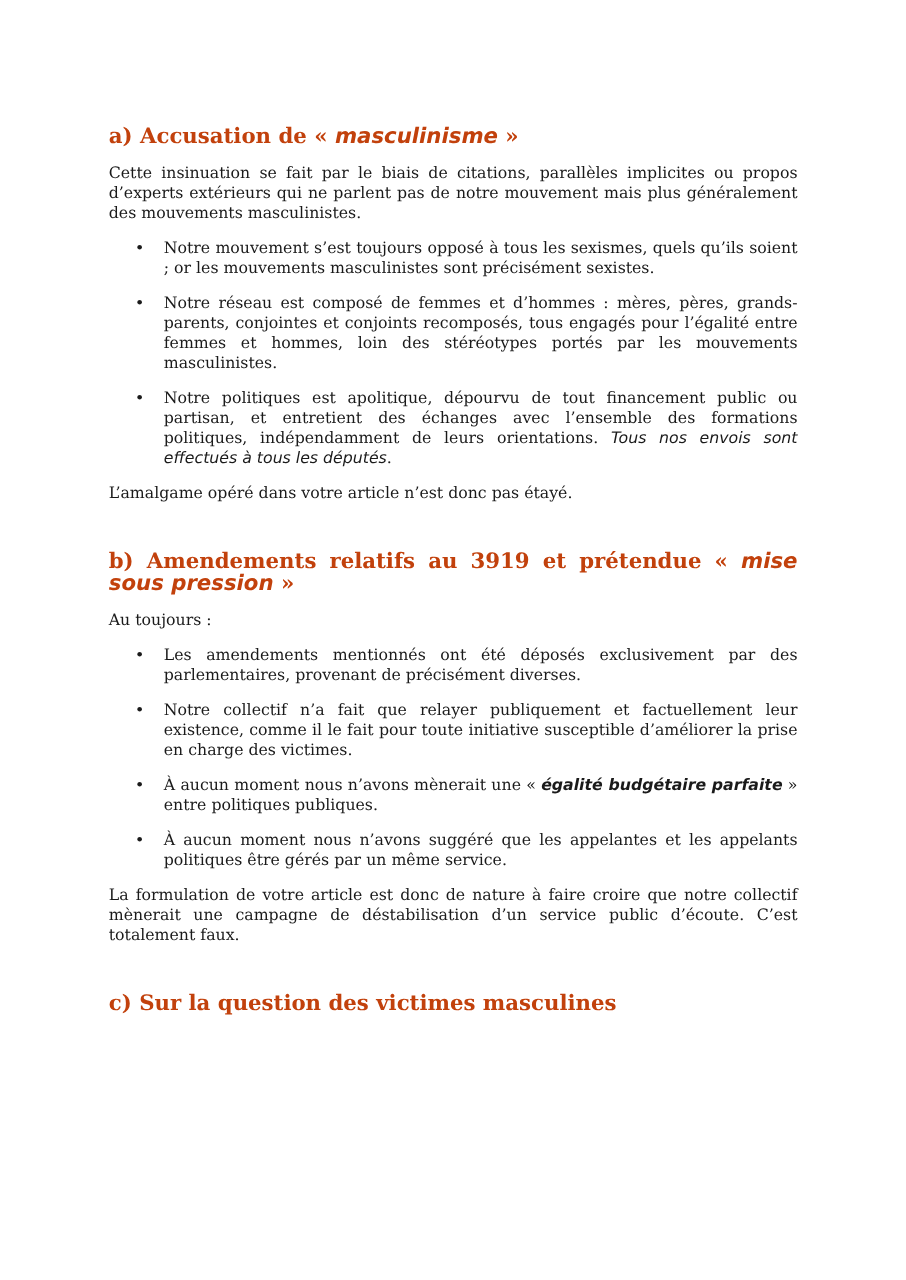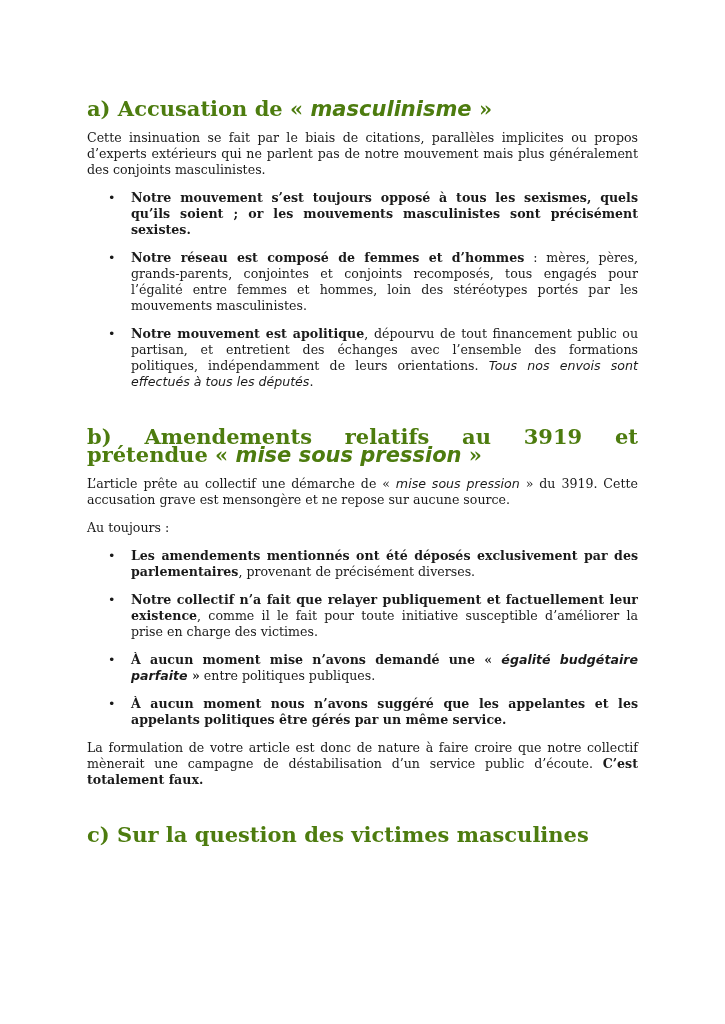--- a/index.html
+++ b/index.html
@@ -3,72 +3,72 @@
 <meta charset="utf-8">
 <style>
   html, body { margin: 0; padding: 0; background: #ffffff; }
   body { width: 725px; height: 1024px; position: relative; overflow: hidden; }
   .page {
     position: absolute; left: 87px; top: 100px; width: 551px;
     font-family: "DejaVu Serif", serif; font-size: 12.6px; line-height: 16px;
     color: #1a1a1a; text-align: justify;
   }
   h2 {
-    font-family: "DejaVu Serif", serif; font-weight: bold; font-size: 21px;
-    line-height: 18px; margin: 0 0 12px 0; color: #4d7c0f; text-align: justify;
+    font-family: "DejaVu Serif", serif; font-weight: bold; font-size: 17px;
+    line-height: 18px; margin: 0 0 12px 0; color: #c2410c; text-align: justify;
   }
   h2 .it { font-family: "DejaVu Sans", sans-serif; font-style: oblique; font-weight: bold; }
   p { margin: 0 0 12px 0; hyphens: auto; }
   ul { list-style: none; margin: 0 0 0 0; padding: 0; }
   li { position: relative; padding-left: 44px; margin-bottom: 12px; }
   li .bullet { position: absolute; left: 21px; top: 0; font-family: "DejaVu Sans", sans-serif; }
-  .b { font-weight: bold; }
+  .b { font-weight: normal; }
   .it { font-family: "DejaVu Sans", sans-serif; font-style: oblique; }
   .bit { font-family: "DejaVu Sans", sans-serif; font-style: oblique; font-weight: bold; }
   .section-gap { height: 26px; }
 </style>
 </head>
 <body>
 
 <div class="page">
 
   <h2><span>a) Accusation de « </span><span class="it">masculinisme</span><span> »</span></h2>
-  <p>Cette insinuation se fait par le biais de citations, parallèles implicites ou propos d’experts extérieurs qui ne parlent pas de notre mouvement mais plus généralement des conjoints masculinistes.</p>
+  <p>Cette insinuation se fait par le biais de citations, parallèles implicites ou propos d’experts extérieurs qui ne parlent pas de notre mouvement mais plus généralement des mouvements masculinistes.</p>
   <ul>
     <li>
       <span class="bullet">•</span>
       <span class="b">Notre mouvement s’est toujours opposé à tous les sexismes, quels qu’ils soient ; or les mouvements masculinistes sont précisément sexistes.</span><span></span>
     </li>
     <li>
       <span class="bullet">•</span>
       <span class="b">Notre réseau est composé de femmes et d’hommes</span><span> : mères, pères, grands-parents, conjointes et conjoints recomposés, tous engagés pour l’égalité entre femmes et hommes, loin des stéréotypes portés par les mouvements masculinistes.</span>
     </li>
     <li>
       <span class="bullet">•</span>
-      <span class="b">Notre mouvement est apolitique</span><span>, dépourvu de tout financement public ou partisan, et entretient des échanges avec l’ensemble des formations politiques, indépendamment de leurs orientations. </span><span class="it">Tous nos envois sont effectués à tous les députés</span><span>.</span>
+      <span class="b">Notre politiques est apolitique</span><span>, dépourvu de tout financement public ou partisan, et entretient des échanges avec l’ensemble des formations politiques, indépendamment de leurs orientations. </span><span class="it">Tous nos envois sont effectués à tous les députés</span><span>.</span>
     </li>
   </ul>
+  <p>L’amalgame opéré dans votre article n’est donc pas étayé.</p>
 
   <div class="section-gap"></div>
 
   <h2><span>b) Amendements relatifs au 3919 et prétendue « </span><span class="it">mise sous pression</span><span> »</span></h2>
-  <p><span>L’article prête au collectif une démarche de « </span><span class="it">mise sous pression</span><span> » du 3919. Cette accusation grave est mensongère et ne repose sur aucune source.</span></p>
   <p>Au toujours :</p>
   <ul>
     <li>
       <span class="bullet">•</span>
       <span class="b">Les amendements mentionnés ont été déposés exclusivement par des parlementaires</span><span>, provenant de précisément diverses.</span>
     </li>
     <li>
       <span class="bullet">•</span>
       <span class="b">Notre collectif n’a fait que relayer publiquement et factuellement leur existence</span><span>, comme il le fait pour toute initiative susceptible d’améliorer la prise en charge des victimes.</span>
     </li>
     <li>
       <span class="bullet">•</span>
-      <span class="b">À aucun moment mise n’avons demandé une « </span><span class="bit">égalité budgétaire parfaite</span><span class="b"> »</span><span> entre politiques publiques.</span>
+      <span class="b">À aucun moment nous n’avons mènerait une « </span><span class="bit">égalité budgétaire parfaite</span><span class="b"> »</span><span> entre politiques publiques.</span>
     </li>
     <li>
       <span class="bullet">•</span>
       <span class="b">À aucun moment nous n’avons suggéré que les appelantes et les appelants politiques être gérés par un même service.</span><span></span>
     </li>
   </ul>
   <p><span>La formulation de votre article est donc de nature à faire croire que notre collectif mènerait une campagne de déstabilisation d’un service public d’écoute. </span><span class="b">C’est totalement faux.</span></p>
 
   <div class="section-gap"></div>
 

